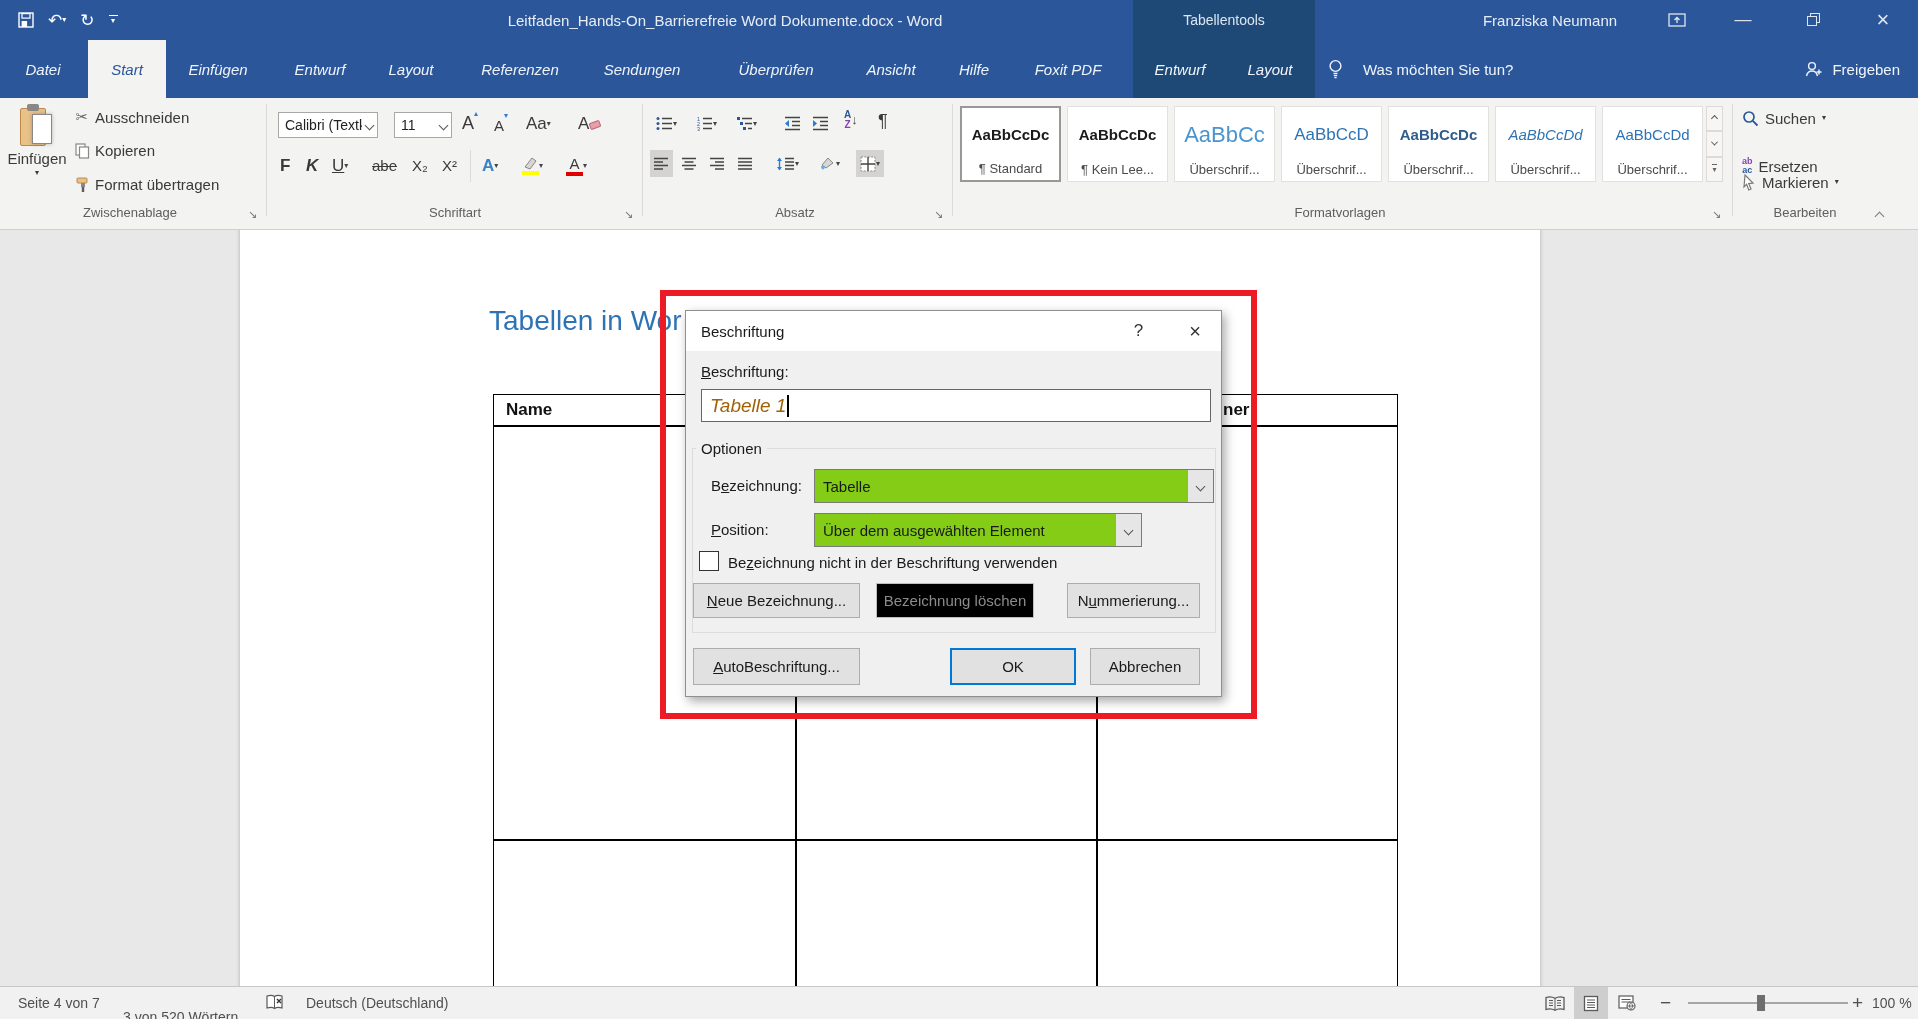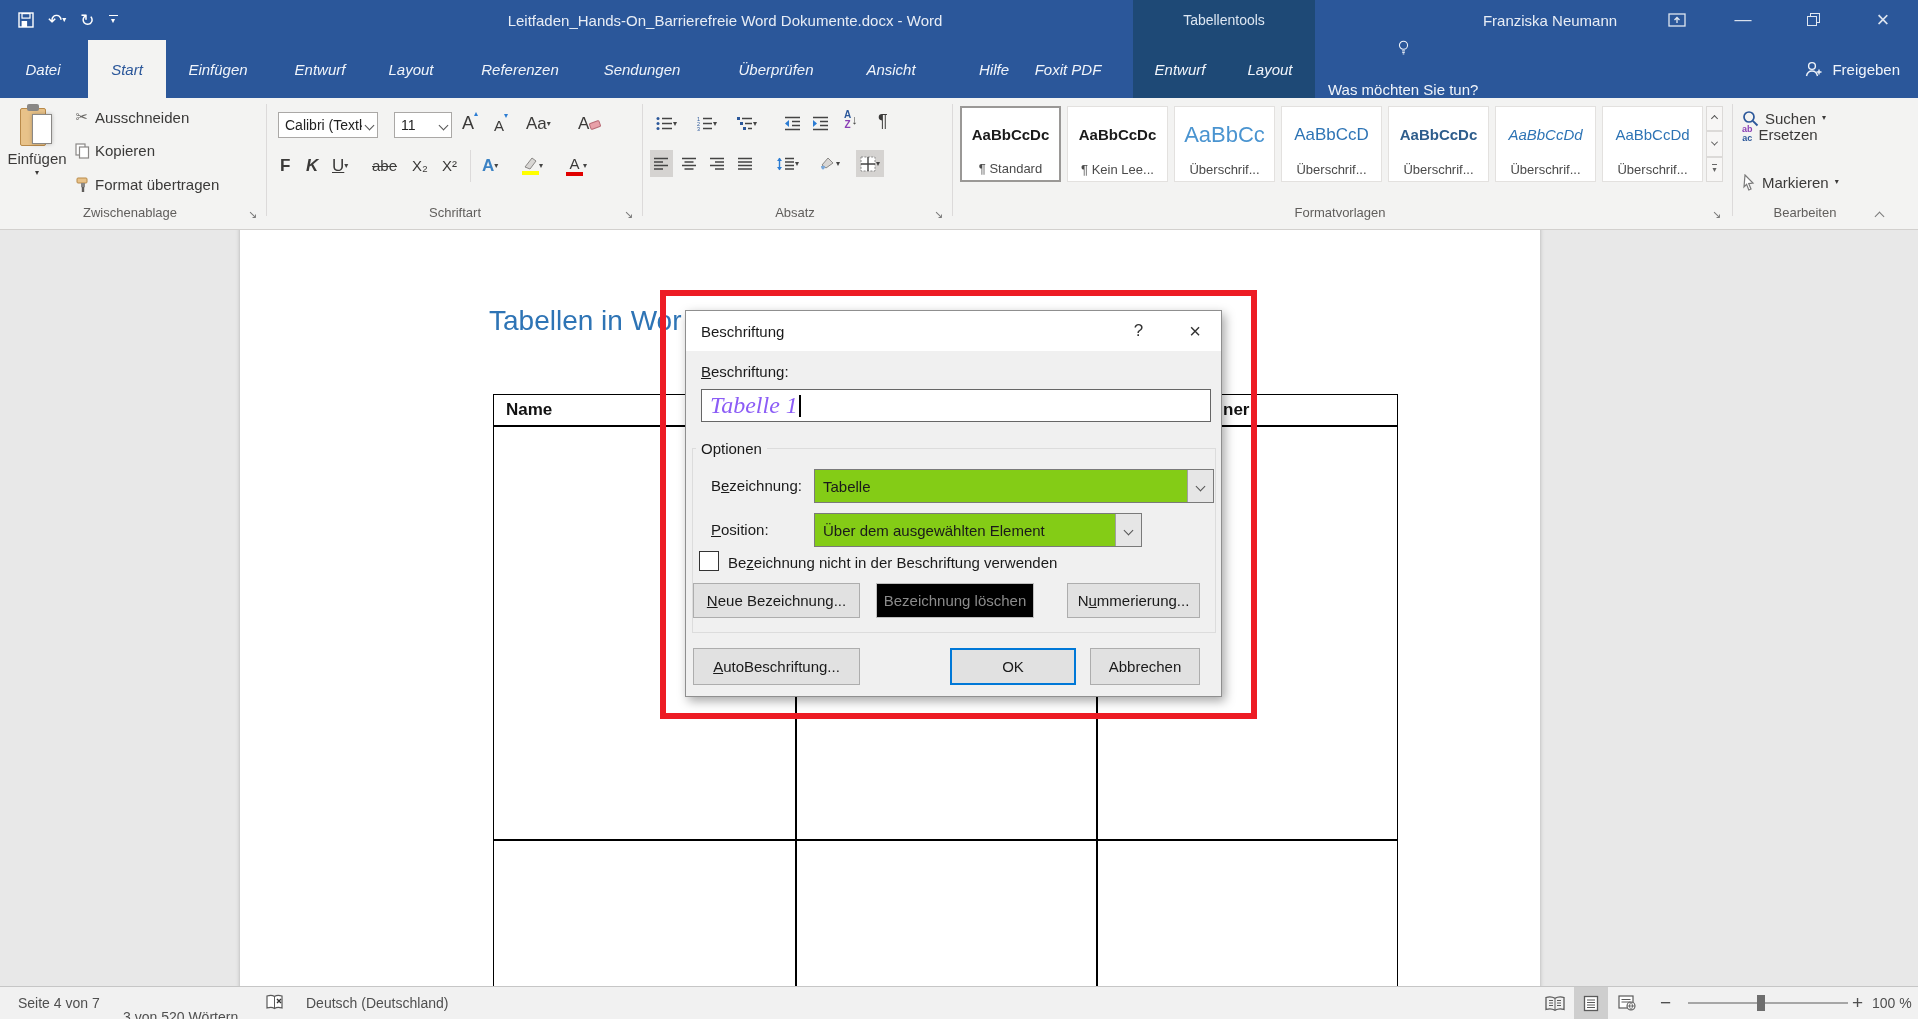--- a/index.html
+++ b/index.html
@@ -28,21 +28,21 @@
   .restore-ic span{position:absolute;border:1.2px solid #dfe6f0;width:10px;height:10px;}
   .restore-ic .b{left:0;top:2px;background:var(--blue);}
   .restore-ic .f{left:3px;top:-1px;}
 
   
   .tabrow{left:0;top:40px;width:1918px;height:58px;background:var(--blue);}
   .tab{position:absolute;top:0;height:58px;display:flex;align-items:center;justify-content:center;color:#f0f4fa;font-size:15px;white-space:nowrap;font-style:italic;}
   .tab.active{background:var(--ribbon-bg);color:var(--blue);}
   .ctx-tabs{position:absolute;left:1133px;top:0;width:182px;height:58px;background:var(--blue-dark);}
   .ctx-tabs .tab{position:absolute;}
-  .tellme{position:absolute;left:1328px;top:0;height:58px;display:flex;align-items:center;gap:26px;color:#f0f4fa;font-size:15px;flex-direction:column;}
+  .tellme{position:absolute;left:1328px;top:0;height:58px;display:flex;align-items:center;gap:20px;color:#f0f4fa;font-size:15px;}
   .share{position:absolute;right:18px;top:0;height:58px;display:flex;align-items:center;gap:8px;color:#f0f4fa;font-size:15px;}
 
   
   .ribbon{left:0;top:98px;width:1918px;height:132px;background:var(--ribbon-bg);border-bottom:1px solid var(--ribbon-border);}
   .gdiv{position:absolute;top:6px;height:112px;width:1px;background:#dcdadA;}
   .glabel{position:absolute;top:107px;height:20px;font-size:13px;color:var(--label);text-align:center;}
   .launcher{position:absolute;top:110px;font-size:11px;color:#7a7a7a;}
   .rbtn{display:inline-flex;align-items:center;gap:3px;font-size:15px;color:#3b3a39;white-space:nowrap;}
   .combo{background:#fff;border:1px solid #aaa8a6;height:26px;display:flex;align-items:center;font-size:14px;color:#222;}
   .combo .val{overflow:hidden;white-space:nowrap;flex:1;padding-left:6px;}
@@ -88,21 +88,21 @@
   .dtable .h2{position:absolute;left:0;top:444px;height:2px;width:100%;background:#000;}
   .dtable .hcell{position:absolute;top:5px;font-size:17px;font-weight:bold;color:#111;}
 
   
   .dialog{left:685px;top:310px;width:537px;height:387px;background:var(--dlg-bg);border:1px solid #8f8f8f;box-shadow:3px 4px 10px rgba(0,0,0,.35);font-size:15px;color:#1a1a1a;}
   .dlg-title{position:absolute;left:0;top:0;width:100%;height:40px;background:#fff;display:flex;align-items:center;padding-left:15px;font-size:15px;}
   .dlg-help{position:absolute;left:430px;top:0;width:45px;height:40px;display:flex;align-items:center;justify-content:center;font-size:17px;color:#333;}
   .dlg-close{position:absolute;right:0;top:0;width:52px;height:40px;display:flex;align-items:center;justify-content:center;font-size:20px;color:#333;}
   .dlg-label{position:absolute;white-space:nowrap;}
   .caption-field{position:absolute;left:15px;top:78px;width:510px;height:33px;background:#fff;border:1px solid #666;display:flex;align-items:center;padding-left:8px;}
-  .caption-field .cap-text{font-style:italic;font-size:24px;color:#8b5cf6;font-family:Liberation Serif, serif;}
+  .caption-field .cap-text{font-style:italic;font-size:19px;color:#a16207;}
   .caret{display:inline-block;width:2px;height:22px;background:#000;margin-left:1px;}
   .groupbox{position:absolute;left:6px;top:137px;width:524px;height:185px;border:1px solid #dcdcdc;}
   .grouplabel{position:absolute;left:10px;top:129px;background:var(--dlg-bg);padding:0 5px;}
   .dcombo{position:absolute;height:34px;background:#84cc16;border:1px solid #7a7a7a;display:flex;align-items:center;}
   .dcombo .val{flex:1;padding-left:8px;white-space:nowrap;overflow:hidden;}
   .dcombo .dbtn{width:26px;height:100%;background:#e6e6e6;border-left:1px solid #a0a0a0;display:flex;align-items:center;justify-content:center;}
   .checkbox{position:absolute;left:13px;top:240px;width:20px;height:20px;background:#fff;border:1.5px solid #333;}
   .dbutton{position:absolute;height:35px;background:var(--btn-bg);border:1px solid var(--btn-border);display:flex;align-items:center;justify-content:center;white-space:nowrap;}
   .dbutton.disabled{color:#8b8b8b;border-color:#bfbfbf;background:#000000;}
   .dbutton.default{border:2px solid #0078d7;}
@@ -170,21 +170,21 @@
   <div class="abs tabrow">
     <div class="tab" style="left:14px;width:58px;">Datei</div>
     <div class="tab active" style="left:88px;width:78px;">Start</div>
     <div class="tab" style="left:176px;width:84px;">Einfügen</div>
     <div class="tab" style="left:282px;width:76px;">Entwurf</div>
     <div class="tab" style="left:380px;width:62px;">Layout</div>
     <div class="tab" style="left:474px;width:92px;">Referenzen</div>
     <div class="tab" style="left:592px;width:100px;">Sendungen</div>
     <div class="tab" style="left:724px;width:104px;">Überprüfen</div>
     <div class="tab" style="left:856px;width:70px;">Ansicht</div>
-    <div class="tab" style="left:970px;width:48px;">Hilfe</div>
+    <div class="tab" style="left:950px;width:48px;">Hilfe</div>
     <div class="tab" style="left:1024px;width:88px;">Foxit PDF</div>
     <div class="ctx-tabs">
       <div class="tab" style="left:12px;width:70px;">Entwurf</div>
       <div class="tab" style="left:106px;width:62px;">Layout</div>
     </div>
     <div class="tellme">
       <svg class="mi" width="15" height="20" viewBox="0 0 15 20">
           <circle cx="7.5" cy="7" r="5.4" fill="none" stroke="#f0f4fa" stroke-width="1.4"></circle>
           <path d="M5.5 14.5h4M5.8 16.6h3.4M6.4 18.6h2.2" stroke="#f0f4fa" stroke-width="1.3"></path>
         </svg>
@@ -473,21 +473,21 @@
     <div class="gdiv" style="left:1732px;"></div>
 
     <div class="editrow" style="top:8px;">
       <svg class="mi" width="17" height="17" viewBox="0 0 17 17">
           <circle cx="7" cy="7" r="5" fill="none" stroke="#2b579a" stroke-width="1.7"></circle>
           <path d="M10.8 10.8 15.5 15.5" stroke="#2b579a" stroke-width="1.9"></path>
         </svg>
       <span>Suchen</span>
         <span class="tri">▾</span>
     </div>
-    <div class="editrow" style="top:24px;">
+    <div class="editrow" style="top:56px;">
       <span class="ml" style="font-size:9px;font-weight:bold;line-height:1;">
           <span style="color:#8a3fb5;">ab</span>
           <span style="color:#2b579a;">ac</span>
         </span>
       <span>Ersetzen</span>
     </div>
     <div class="editrow" style="top:72px;">
       <svg class="mi" width="14" height="17" viewBox="0 0 14 17">
           <path d="M3 1 11 9 6.7 9.6 9 15 6.8 16 4.6 10.4 2 13z" fill="#fff" stroke="#7a7a7a" stroke-width="1.2"></path>
         </svg>

